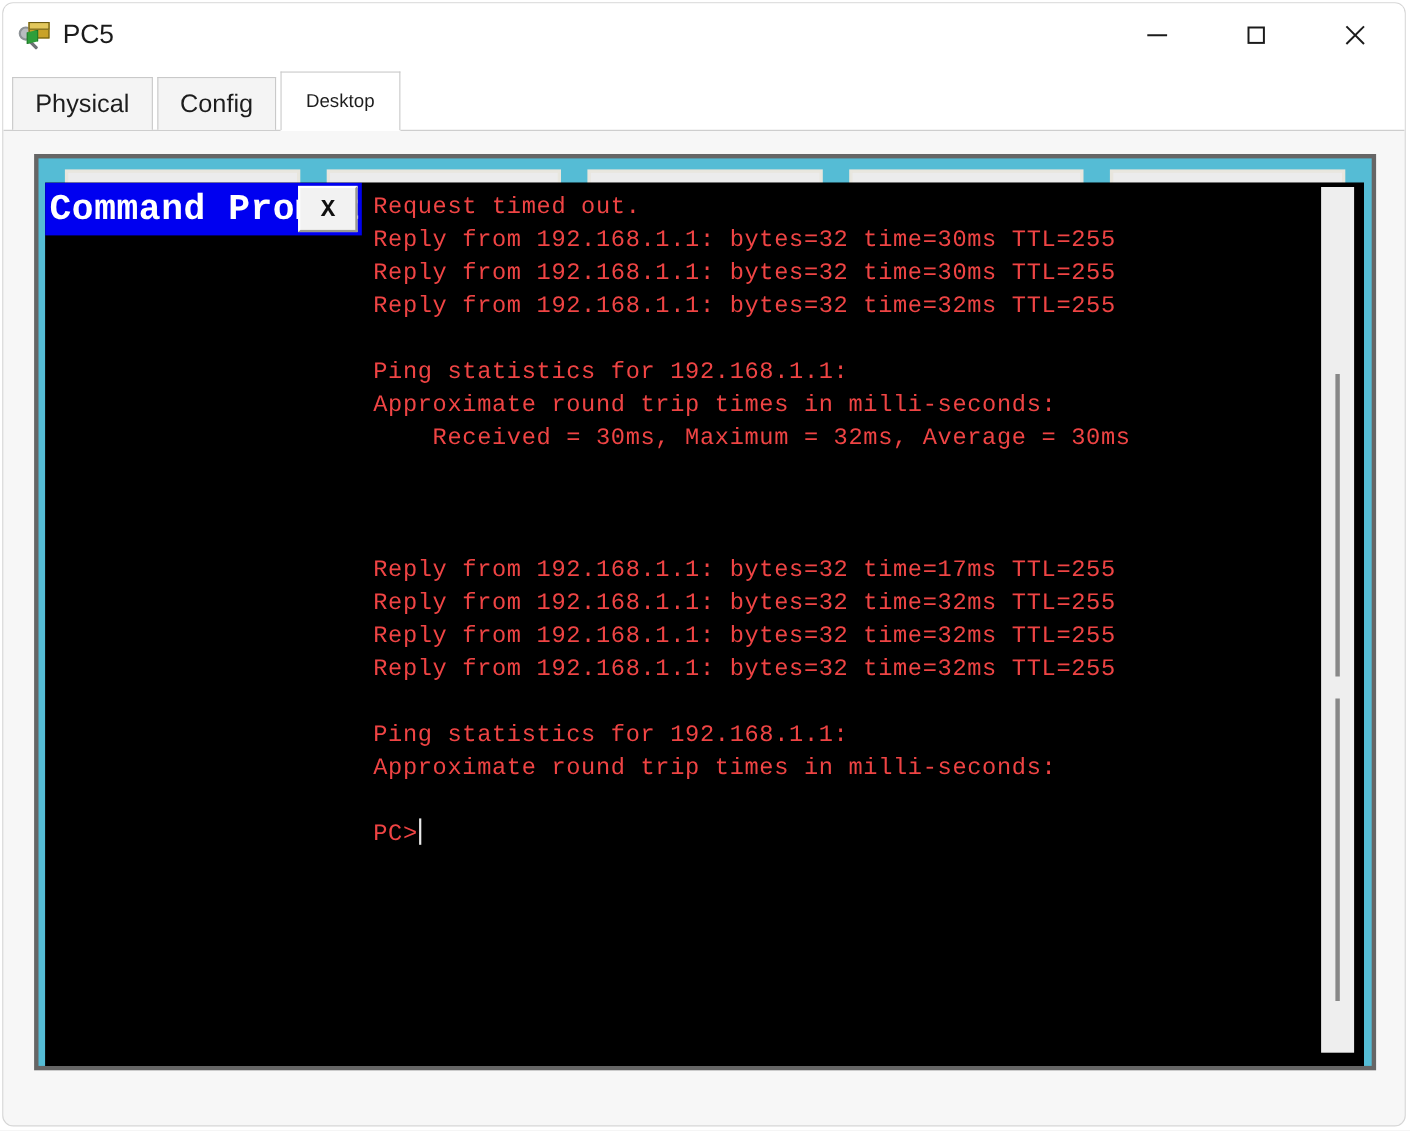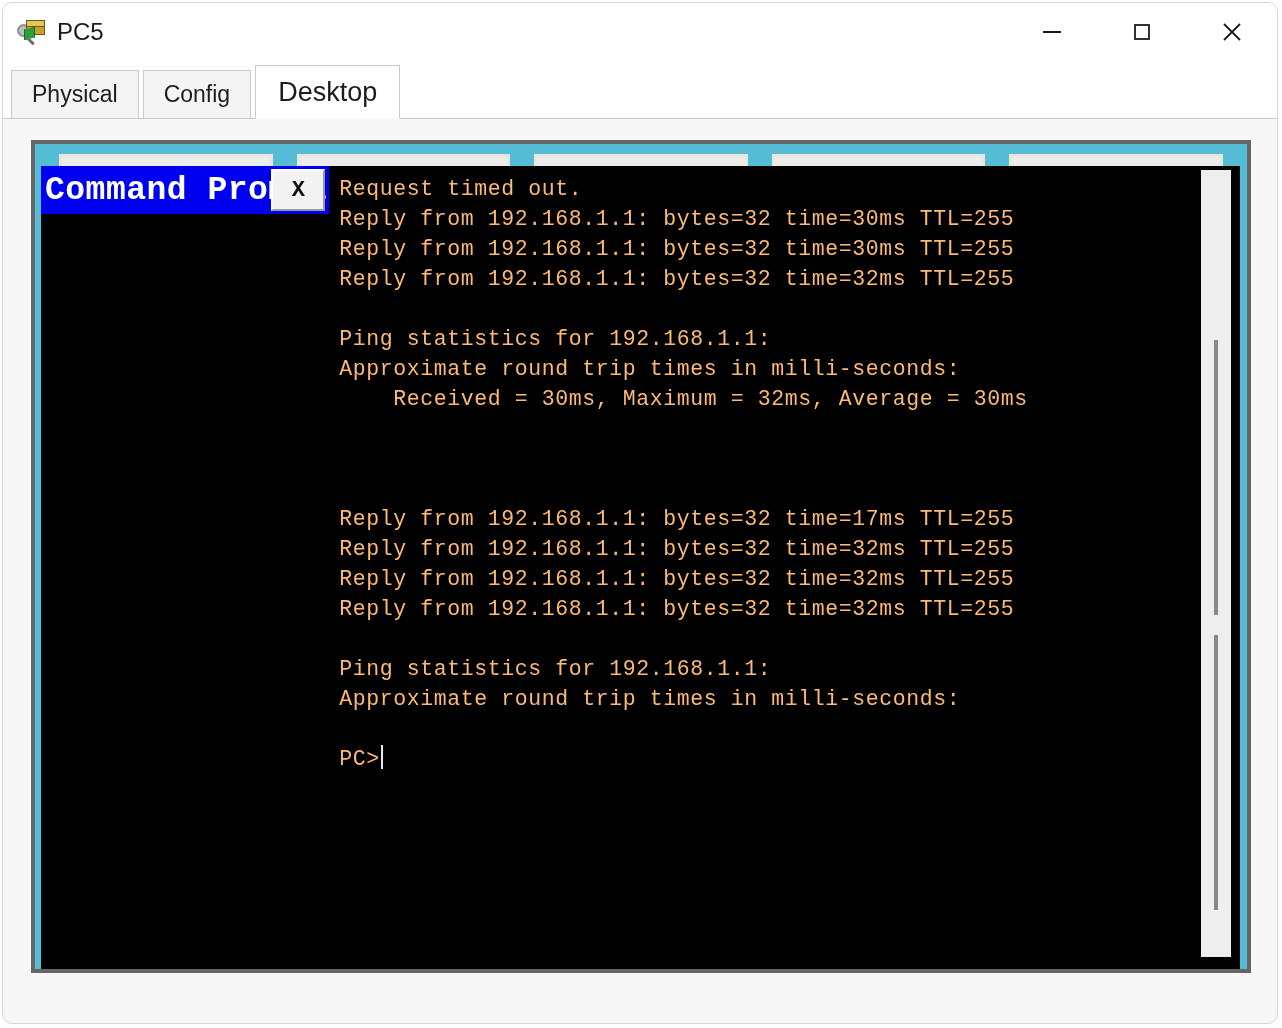--- a/index.html
+++ b/index.html
@@ -144,21 +144,21 @@
     background: #f4f4f4;
     border: 1px solid #c9c9c9;
     border-bottom: none;
     cursor: default;
     white-space: nowrap;
   }
   .tab.first { margin-left: 8px; }
   .tab.active {
     background: #ffffff;
     height: 54px;
-    font-size: 27px;
+    font-size: 17px;
     padding: 0 22px;
     border-bottom: 1px solid #ffffff;
     margin-bottom: -1px;
     position: relative;
     z-index: 3;
   }
 
   
   .desktop-frame {
     position: absolute;
@@ -259,21 +259,21 @@
   }
   .cmd-console {
     flex: 1 1 auto;
     padding: 8px 0 0 10px;
     overflow: hidden;
   }
   .console-line {
     font-family: "Liberation Mono", monospace;
     font-size: 21.5px;
     line-height: 30px;
-    color: #fdba74;
+    color: #ef4444;
     white-space: pre;
     letter-spacing: 0.6px;
     height: 30px;
   }
   .console-line.cursor-line {
     position: relative;
     display: block;
   }
   .console-line .caret {
     display: inline-block;

